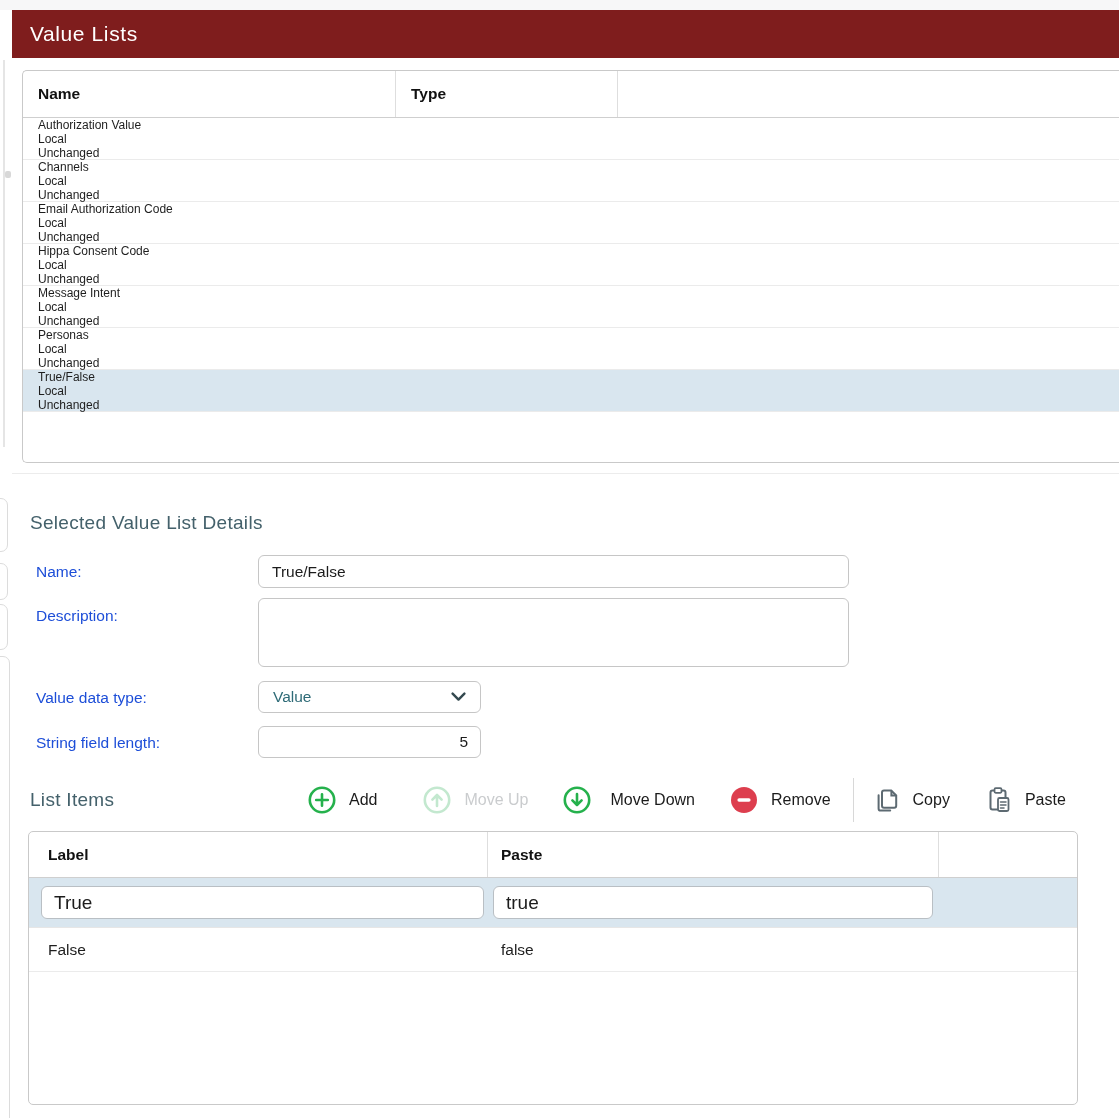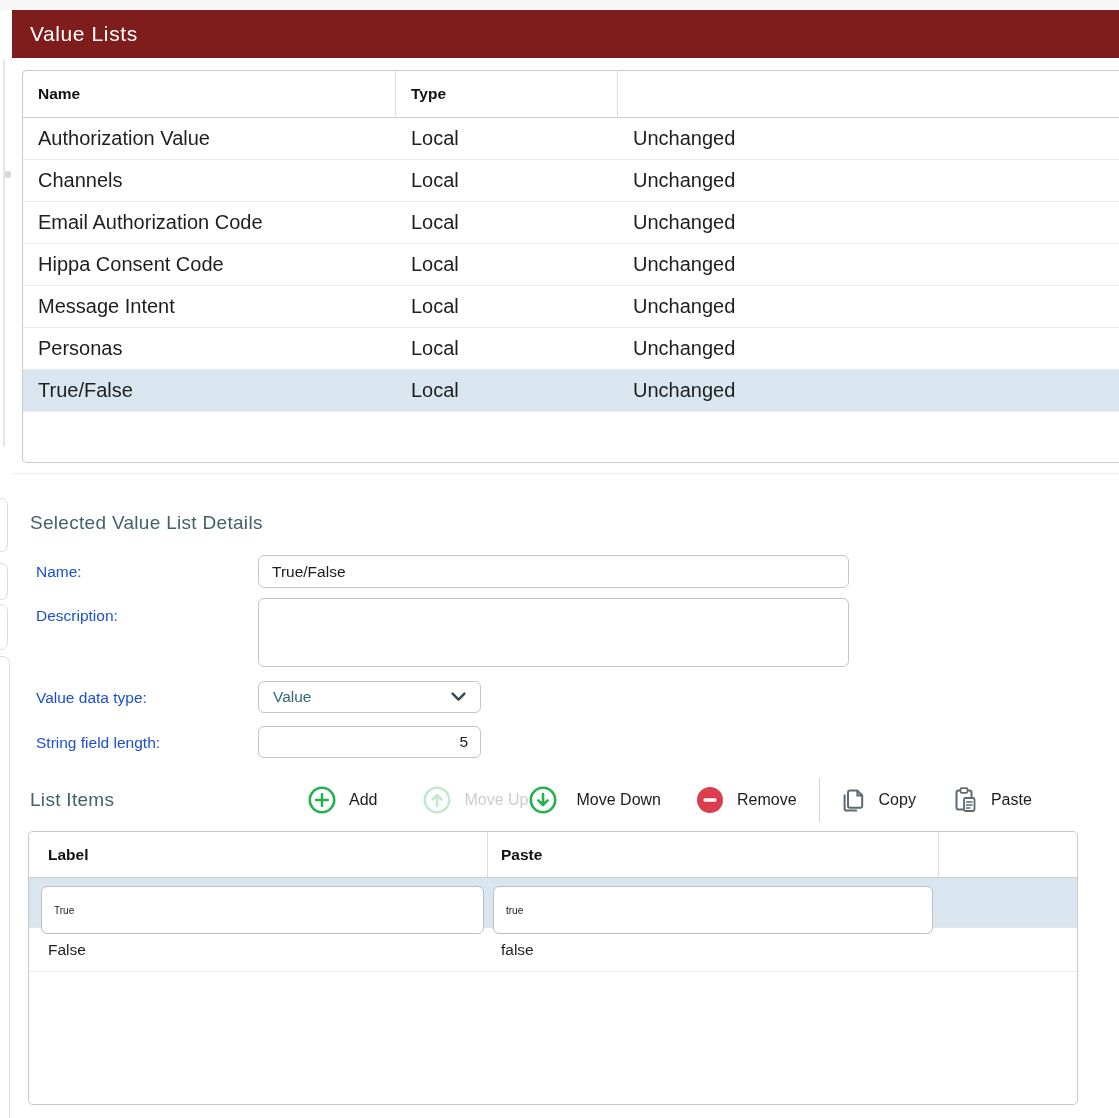--- a/index.html
+++ b/index.html
@@ -23,21 +23,21 @@
   .title-bar .title { color:#ffffff; font-size:21px; font-weight:500; letter-spacing:.6px; }
 
   
   .vl-table { position:absolute; left:22px; top:70px; width:1097px; height:393px; background:#fff;
               border:1px solid #c9c9c9; border-right:none; border-radius:5px 0 0 5px; overflow:hidden; }
   .vl-head { display:flex; height:47px; border-bottom:1px solid #cfcfcf; }
   .vl-th { display:flex; align-items:center; padding-left:15px; font-size:15.5px; font-weight:700; color:#111;
            border-right:1px solid #dedede; }
   .vl-th:last-child { border-right:none; }
   .c1 { width:373px; } .c2 { width:222px; } .c3 { width:141px; } .c4 { flex:1; }
-  .vl-row { display:flex; height:42px; border-bottom:1px solid #ebebeb; font-size:20px; color:#1e1e1e; cursor:default; }
+  .vl-row { display:flex; height:42px; border-bottom:1px solid #ebebeb; font-size:12px; color:#1e1e1e; cursor:default;flex-direction:column; }
   .vl-row.selected { background:#d9e6ef; }
   .vl-td { display:flex; align-items:center; padding-left:15px; }
 
   .hr-sep { position:absolute; left:12px; top:473px; width:1107px; height:1px; background:#ececec; }
 
   
   .section-heading { position:absolute; font-size:19px; color:#44616b; letter-spacing:.3px; }
   .h-details { left:30px; top:512px; }
   .h-list { left:30px; top:789px; }
   .form-label { position:absolute; left:36px; font-size:15.5px; color:#1d4ed8; }
@@ -51,34 +51,34 @@
   .select-box { position:absolute; left:258px; top:681px; width:223px; height:32px; border:1px solid #c6c6c6;
                 border-radius:6px; background:#fff; display:flex; align-items:center; justify-content:space-between;
                 padding:0 14px; cursor:default; }
   .select-box .sel-text { font-size:15.5px; color:#2e6b77; }
 
   
   .toolbar { position:absolute; left:308px; top:784px; height:32px; display:flex; align-items:center; }
   .tb-item { display:flex; align-items:center; gap:13px; font-size:16px; color:#1b1b1b; cursor:pointer; white-space:nowrap; }
   .tb-item .ic { display:flex; }
   .tb-item.disabled { color:#caccce; cursor:default; }
-  .m-add { margin-right:46px; } .m-up { } .m-down { margin-right:35px;gap:20px; } .m-rem { margin-right:22px; }
+  .m-add { margin-right:46px; } .m-up { margin-right:34px; } .m-down { margin-right:35px;gap:20px; } .m-rem { margin-right:22px; }
   .tb-sep { width:1px; height:44px; background:#d8d8d8; margin-right:20px; }
   .m-copy { margin-right:37px; }
 
   
   .li-table { position:absolute; left:28px; top:831px; width:1050px; height:274px; background:#fff;
               border:1px solid #c9c9c9; border-radius:5px; overflow:hidden; }
   .li-head { display:flex; height:46px; border-bottom:1px solid #cfcfcf; }
   .li-th { display:flex; align-items:center; font-size:15.5px; font-weight:700; color:#111; border-right:1px solid #dedede; }
   .li-th:last-child { border-right:none; }
   .l1 { width:459px; padding-left:19px; } .l2 { width:451px; padding-left:13px; } .l3 { flex:1; }
   .li-row-sel { position:relative; height:50px; background:#d9e6ef; border-bottom:1px solid #e6e6e6; }
-  .row-input { position:absolute; top:8px; height:48px; border:1px solid #b9bfc4; border-radius:6px; background:#fff;
-               font-family:inherit; font-size:10px; color:#1c1c1c; padding:0 12px; outline:none; }
+  .row-input { position:absolute; top:8px; height:33px; border:1px solid #b9bfc4; border-radius:6px; background:#fff;
+               font-family:inherit; font-size:19px; color:#1c1c1c; padding:0 12px; outline:none; }
   .ri-label { left:12px; width:443px; }
   .ri-value { left:464px; width:440px; }
   .li-row { display:flex; height:44px; border-bottom:1px solid #ebebeb; font-size:15.5px; color:#1e1e1e; }
   .li-td { display:flex; align-items:center; }
 </style>
 </head>
 <body>
 
 <div class="screen">
 

